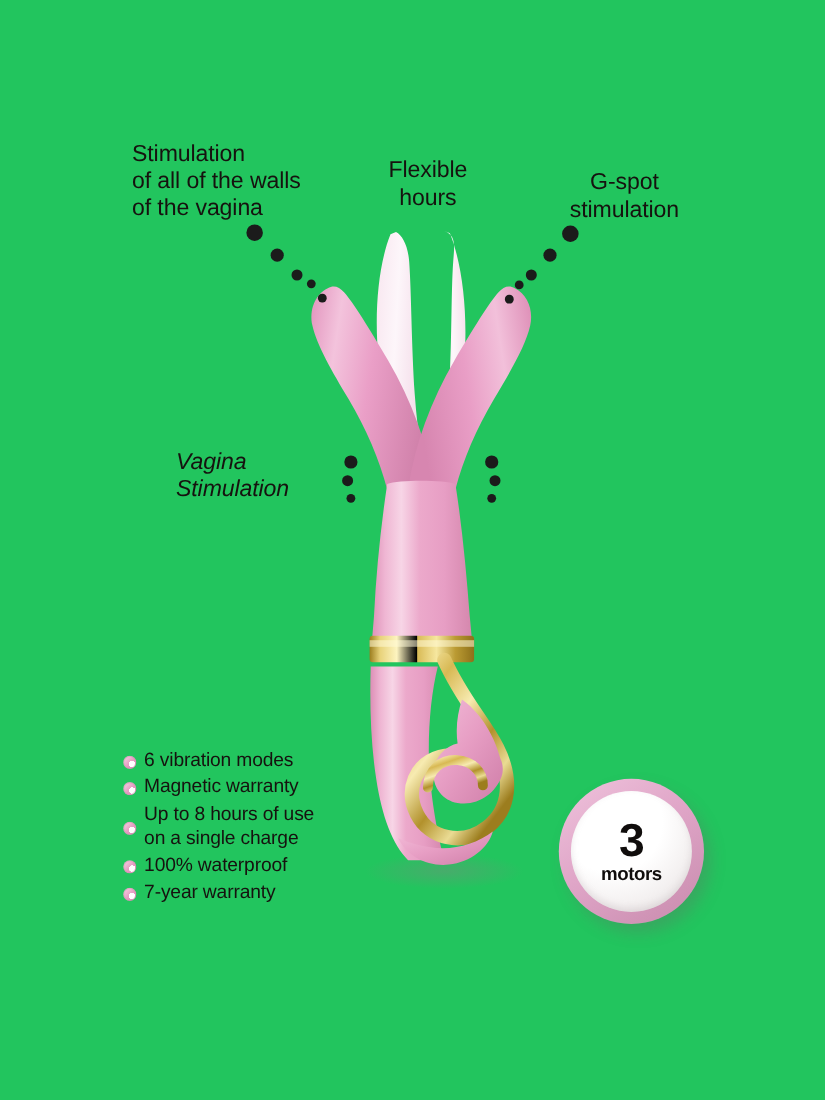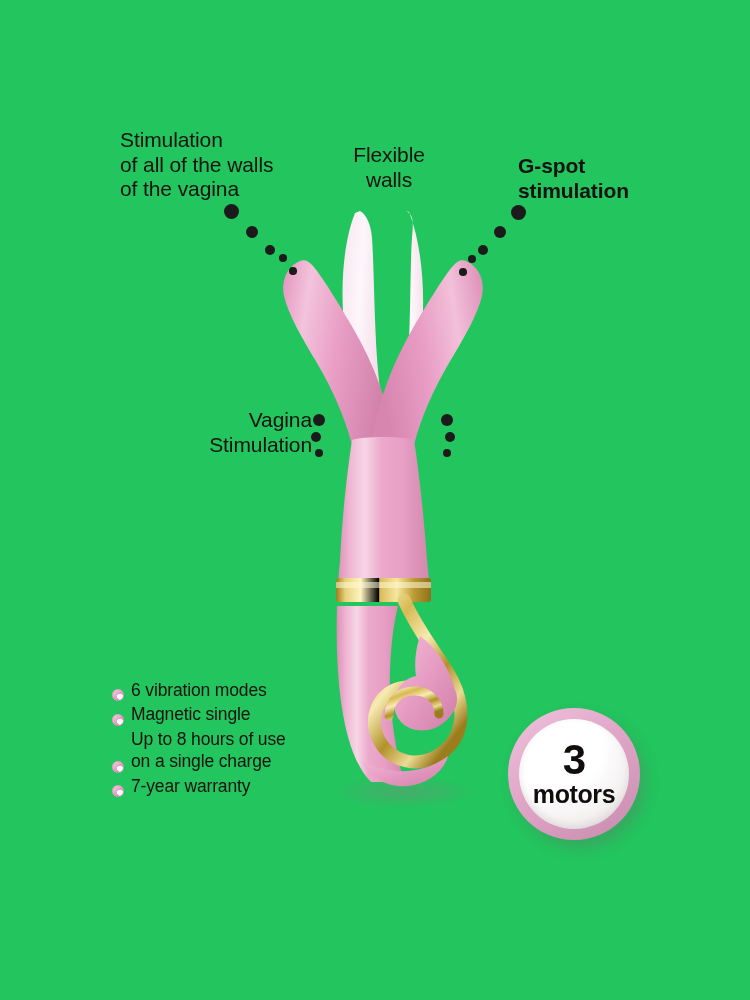--- a/index.html
+++ b/index.html
@@ -24,22 +24,22 @@
   .callout {
     position: absolute;
     color: #16120f;
     font-size: 21px;
     line-height: 1.17;
     letter-spacing: -0.1px;
     white-space: pre-line;
   }
   #callout-walls  { left: 120px; top: 128px; text-align: left; }
   #callout-tips   { left: 330px; top: 143px; width: 118px; text-align: center; }
-  #callout-gspot  { left: 518px; top: 154px; text-align: left; font-weight: bold; }
-  #callout-vagina { left: 160px; top: 408px; width: 152px; text-align: right; }
+  #callout-gspot  { left: 518px; top: 154px; text-align: center; }
+  #callout-vagina { left: 160px; top: 408px; width: 152px; text-align: left; font-style: italic; }
 
   
   .dot {
     position: absolute;
     background: #1b1b1b;
     border-radius: 50%;
   }
 
   
   #product {
@@ -53,21 +53,21 @@
 
   
   #feature-list {
     position: absolute;
     left: 112px;
     top: 679px;
     width: 260px;
   }
   .feature-row {
     display: flex;
-    align-items: flex-end;
+    align-items: center;
     margin-bottom: 2px;
   }
   .feature-bullet {
     flex: 0 0 auto;
     width: 12px;
     height: 12px;
     margin-top: 5px;
     margin-right: 7px;
     border-radius: 50%;
     background:
@@ -110,21 +110,21 @@
   }
   #motors-count {
     color: #100d0c;
     font-size: 42px;
     font-weight: bold;
     line-height: .92;
     letter-spacing: -1px;
   }
   #motors-label {
     color: #100d0c;
-    font-size: 25px;
+    font-size: 17px;
     font-weight: bold;
     line-height: 1;
     letter-spacing: -0.4px;
     margin-top: 3px;
   }
 </style>
 </head>
 <body>
 
 <div id="infographic">
@@ -279,21 +279,21 @@
              C 428 784, 444 771, 448 756
              C 432 768, 410 774, 390 770
              C 378 768, 369 765, 362 762 Z"></path>
   </svg>
 
   <div class="callout" id="callout-walls">Stimulation
 of all of the walls
 of the vagina</div>
 
   <div class="callout" id="callout-tips">Flexible
-walls</div>
+hours</div>
 
   <div class="callout" id="callout-gspot">G-spot
 stimulation</div>
 
   <div class="callout" id="callout-vagina">Vagina
 Stimulation</div>
 
   <div id="dot-layer">
       <div class="dot" style="width: 15px; height: 15px; left: 223.5px; top: 203.5px; background: rgb(27, 27, 27);"></div>
       <div class="dot" style="width: 12.6px; height: 12.6px; left: 245.7px; top: 225.7px; background: rgb(27, 27, 27);"></div>
@@ -313,26 +313,30 @@
       <div class="dot" style="width: 8.8px; height: 8.8px; left: 442.6px; top: 448.6px; background: rgb(27, 27, 27);"></div>
     </div>
 
   <div id="feature-list">
       <div class="feature-row">
         <span class="feature-bullet"></span>
         <span class="feature-text">6 vibration modes</span>
       </div>
       <div class="feature-row">
         <span class="feature-bullet"></span>
-        <span class="feature-text">Magnetic single</span>
+        <span class="feature-text">Magnetic warranty</span>
       </div>
       <div class="feature-row">
         <span class="feature-bullet"></span>
         <span class="feature-text">Up to 8 hours of use
 on a single charge</span>
+      </div>
+      <div class="feature-row">
+        <span class="feature-bullet"></span>
+        <span class="feature-text">100% waterproof</span>
       </div>
       <div class="feature-row">
         <span class="feature-bullet"></span>
         <span class="feature-text">7-year warranty</span>
       </div>
     </div>
 
   <div id="motors-badge">
     <div id="motors-face">
       <div id="motors-count">3</div>

